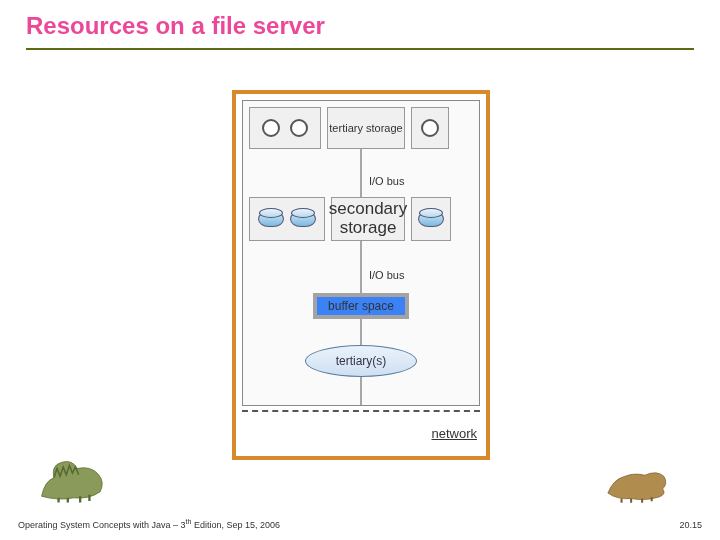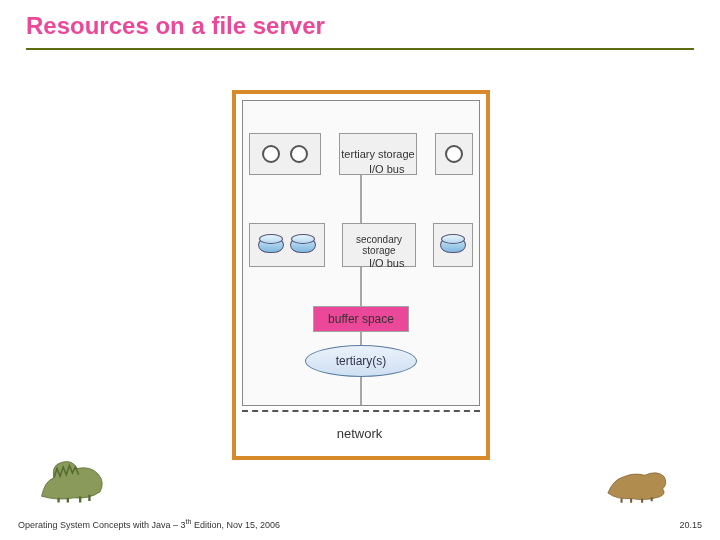--- a/index.html
+++ b/index.html
@@ -60,46 +60,44 @@
   
   .dashed {
     position: absolute;
     left: 6px;
     right: 6px;
     top: 316px;
     border-top: 2px dashed #555;
   }
   .network-label {
     position: absolute;
-    left: 0; right: 3px;
+    left: 0; right: 9px;
     top: 332px;
+    text-align: right;
+    font-size: 13px;
+    color: #333;
+    text-decoration: underline;
+  }
+  
+  .row {
+    position: absolute;
+    left: 6px; right: 6px;
+    display: flex;
+    align-items: center;
+    gap: 6px;
+  }
+  .box {
+    border: 4px solid #a3a3a3;
+    background: #3b82f6;
+    display: flex;
+    align-items: center;
+    justify-content: center;
+    font-size: 12px;
+    color: #333;
     text-align: center;
-    font-size: 13px;
-    color: #333;
-  }
-  
-  .row {
-    position: absolute;
-    left: 6px; right: 6px;
-    display: flex;
-    align-items: center;
-    justify-content: space-between;
-    gap: 16px;
-    margin-top: 26px;
-  }
-  .box {
-    border: 1px solid #a3a3a3;
-    background: #ec4899;
-    display: flex;
-    align-items: center;
-    justify-content: center;
-    font-size: 12px;
-    color: #333;
-    text-align: center;
-    margin-top: 13px;
   }
   
   .tertiary { top: 6px; height: 42px; }
   .tertiary .cellbox {
     border: 1px solid #999;
     background: #f0f0f0;
     height: 42px;
     display: flex;
     align-items: center;
     justify-content: center;
@@ -120,36 +118,37 @@
     background: #fff;
     margin: 0 2px;
   }
   
   .buslabel {
     position: absolute;
     left: 50%;
     transform: translateX(8px);
     font-size: 11px;
     color: #333;
+    margin-top: 12px;
   }
   
   .secondary { top: 96px; height: 44px; }
   .secondary .diskcell {
     border: 1px solid #999;
     background: #f0f0f0;
     height: 44px;
     display: flex;
     align-items: center;
     justify-content: center;
   }
   .secondary .twodisk { width: 76px; gap: 6px; }
   .secondary .onedisk { width: 40px; }
   .secondary .labelcell {
     width: 74px;
-    font-size: 10px;
+    font-size: 17px;
     line-height: 1.1;
     color: #333;
     text-align: center;
   }
   .disk {
     width: 26px; height: 16px;
     background: linear-gradient(#cfe8f7, #7fb8df);
     border: 1px solid #557;
     border-radius: 50% / 60%;
     position: relative;
@@ -268,16 +267,16 @@
 </div>
 <div class="dino dino-right">
   <svg viewBox="0 0 100 70">
     <path d="M6 54 Q14 34 30 30 Q44 24 60 28 Q78 20 88 30 Q94 40 86 48 Q92 56 80 60 Q60 66 40 62 Q20 64 6 54 Z" fill="#b08d4f" stroke="#7a5c2e" stroke-width="1"></path>
     <path d="M26 62 L26 68 M40 62 L40 68 M56 62 L56 68 M70 60 L70 66" stroke="#7a5c2e" stroke-width="3"></path>
   </svg>
 </div>
 
 <div class="footer">
   <span>
-    <span>Operating System Concepts with Java – 3</span><sup>th</sup><span> Edition, Nov 15, 2006</span>
+    <span>Operating System Concepts with Java – 3</span><sup>th</sup><span> Edition, Sep 15, 2006</span>
   </span>
   <span>20.15</span>
 </div>
 
 </body></html>

